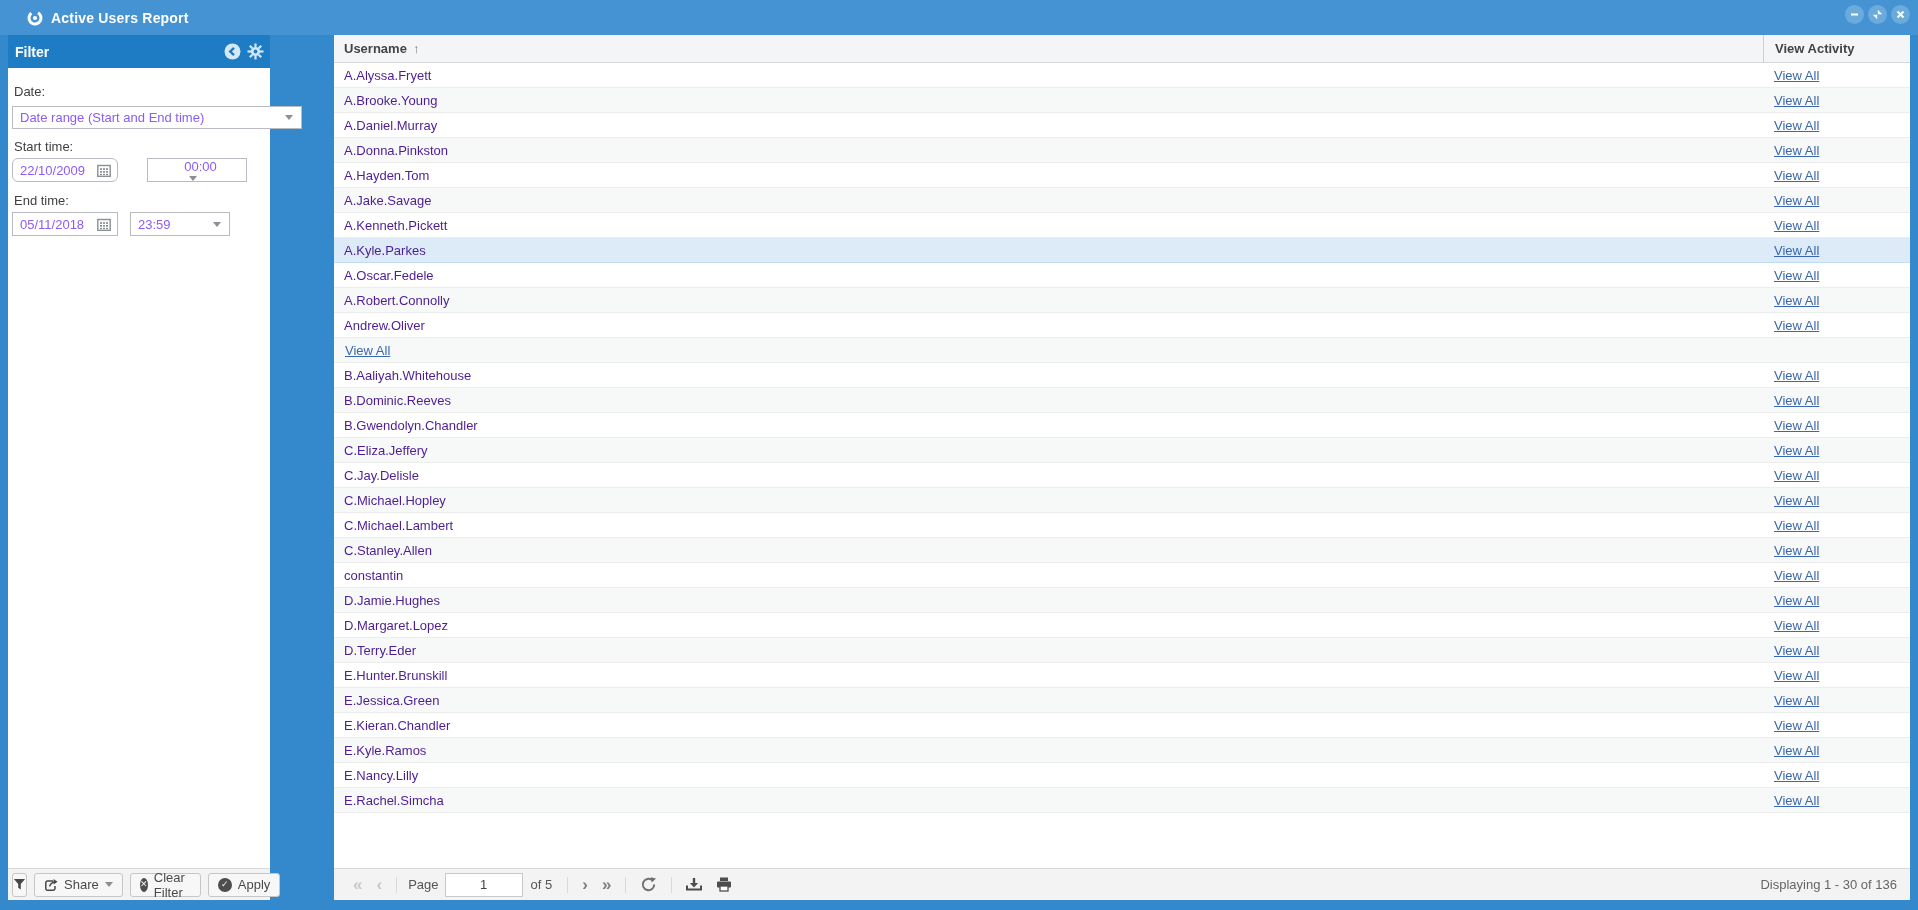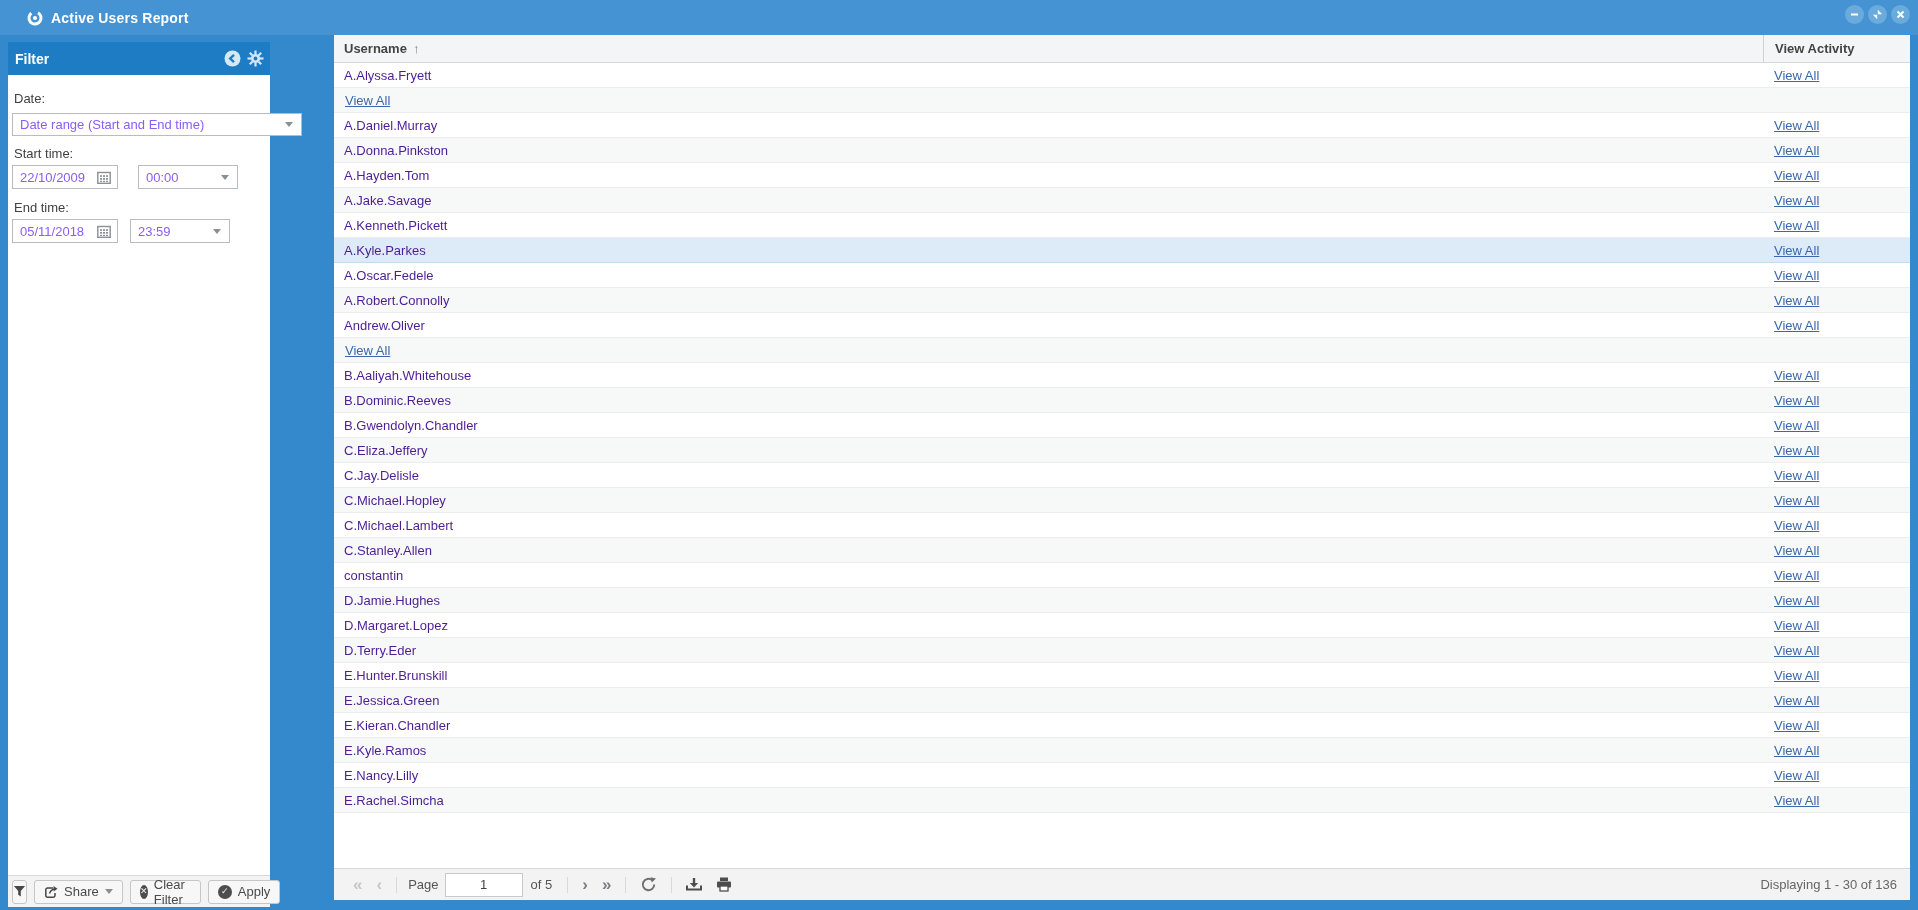--- a/index.html
+++ b/index.html
@@ -12,21 +12,21 @@
   .titlebar { position:absolute; left:0; top:0; width:1918px; height:35px;
               background:#4693d3; display:flex; align-items:center; }
   .app-icon { margin-left:26px; width:18px; height:18px; flex:0 0 auto; }
   .title { color:#fff; font-weight:bold; font-size:14px; margin-left:7px; letter-spacing:.2px; }
   .win-controls { position:absolute; right:8px; top:5px; display:flex; gap:4px; }
   .win-btn { width:19px; height:19px; border-radius:50%; background:#6babdc;
              display:flex; align-items:center; justify-content:center; cursor:pointer; }
 
   
   .panel { position:absolute; top:35px; height:865px; background:#fff; }
-  .filter-panel { left:8px; width:262px;margin-top:7px; }
+  .filter-panel { left:8px; width:262px; }
   .table-panel  { left:334px; width:1576px; }
 
   
   .filter-header { position:absolute; left:0; top:0; width:100%; height:33px; background:#1d7cc3;
                    display:flex; align-items:center; }
   .filter-title { color:#fff; font-weight:bold; font-size:14px; margin-left:7px; }
   .filter-header-icons { position:absolute; right:6px; top:0; height:33px; display:flex; align-items:center; gap:6px; }
   .hdr-icon { width:17px; height:17px; cursor:pointer; }
 
   .flabel { position:absolute; left:6px; color:#404040; font-size:13px; }
@@ -132,38 +132,38 @@
 
     <span class="flabel" style="top:49px;">Date:</span>
 
     <div class="fbox" style="left:4px; top:71px; width:290px; height:23px;">
       <span class="val">Date range (Start and End time)</span>
       <span class="caret"></span>
     </div>
 
     <span class="flabel" style="top:104px;">Start time:</span>
 
-    <div class="fbox" style="left:4px; top:123px; width:106px; height:24px;">
+    <div class="fbox" style="left:4px; top:123px; width:106px; height:24px;border-radius:6px;">
       <span class="val">22/10/2009</span>
       <svg class="cal-icon" width="14" height="13" viewBox="0 0 14 13">
         <rect x="0.8" y="1.5" width="12.4" height="10.8" fill="none" stroke="#8b9097" stroke-width="1.4"></rect>
         <g fill="#8b9097">
           <rect x="3" y="4.2" width="2" height="1.7"></rect>
             <rect x="6" y="4.2" width="2" height="1.7"></rect>
             <rect x="9" y="4.2" width="2" height="1.7"></rect>
           <rect x="3" y="7" width="2" height="1.7"></rect>
             <rect x="6" y="7" width="2" height="1.7"></rect>
             <rect x="9" y="7" width="2" height="1.7"></rect>
           <rect x="3" y="9.8" width="2" height="1.2"></rect>
             <rect x="6" y="9.8" width="2" height="1.2"></rect>
             <rect x="9" y="9.8" width="2" height="1.2"></rect>
         </g>
       </svg>
     </div>
-    <div class="fbox" style="left:130px; top:123px; width:100px; height:24px;">
+    <div class="fbox" style="left:139px; top:123px; width:100px; height:24px;flex-direction:column;">
       <span class="val">00:00</span>
       <span class="caret"></span>
     </div>
 
     <span class="flabel" style="top:158px;">End time:</span>
 
     <div class="fbox" style="left:4px; top:177px; width:106px; height:24px;">
       <span class="val">05/11/2018</span>
       <svg class="cal-icon" width="14" height="13" viewBox="0 0 14 13">
         <rect x="0.8" y="1.5" width="12.4" height="10.8" fill="none" stroke="#8b9097" stroke-width="1.4"></rect>
@@ -223,20 +223,21 @@
     </div>
 
     <div class="grid-body">
         <div class="row">
           <div class="cell-user">A.Alyssa.Fryett</div>
           <div class="cell-act">
             <span class="view-link">View All</span>
           </div>
         </div>
         <div class="row">
+          <div class="cell-user">A.Brooke.Young</div>
           <div class="cell-act">
             <span class="view-link">View All</span>
           </div>
         </div>
         <div class="row">
           <div class="cell-user">A.Daniel.Murray</div>
           <div class="cell-act">
             <span class="view-link">View All</span>
           </div>
         </div>

